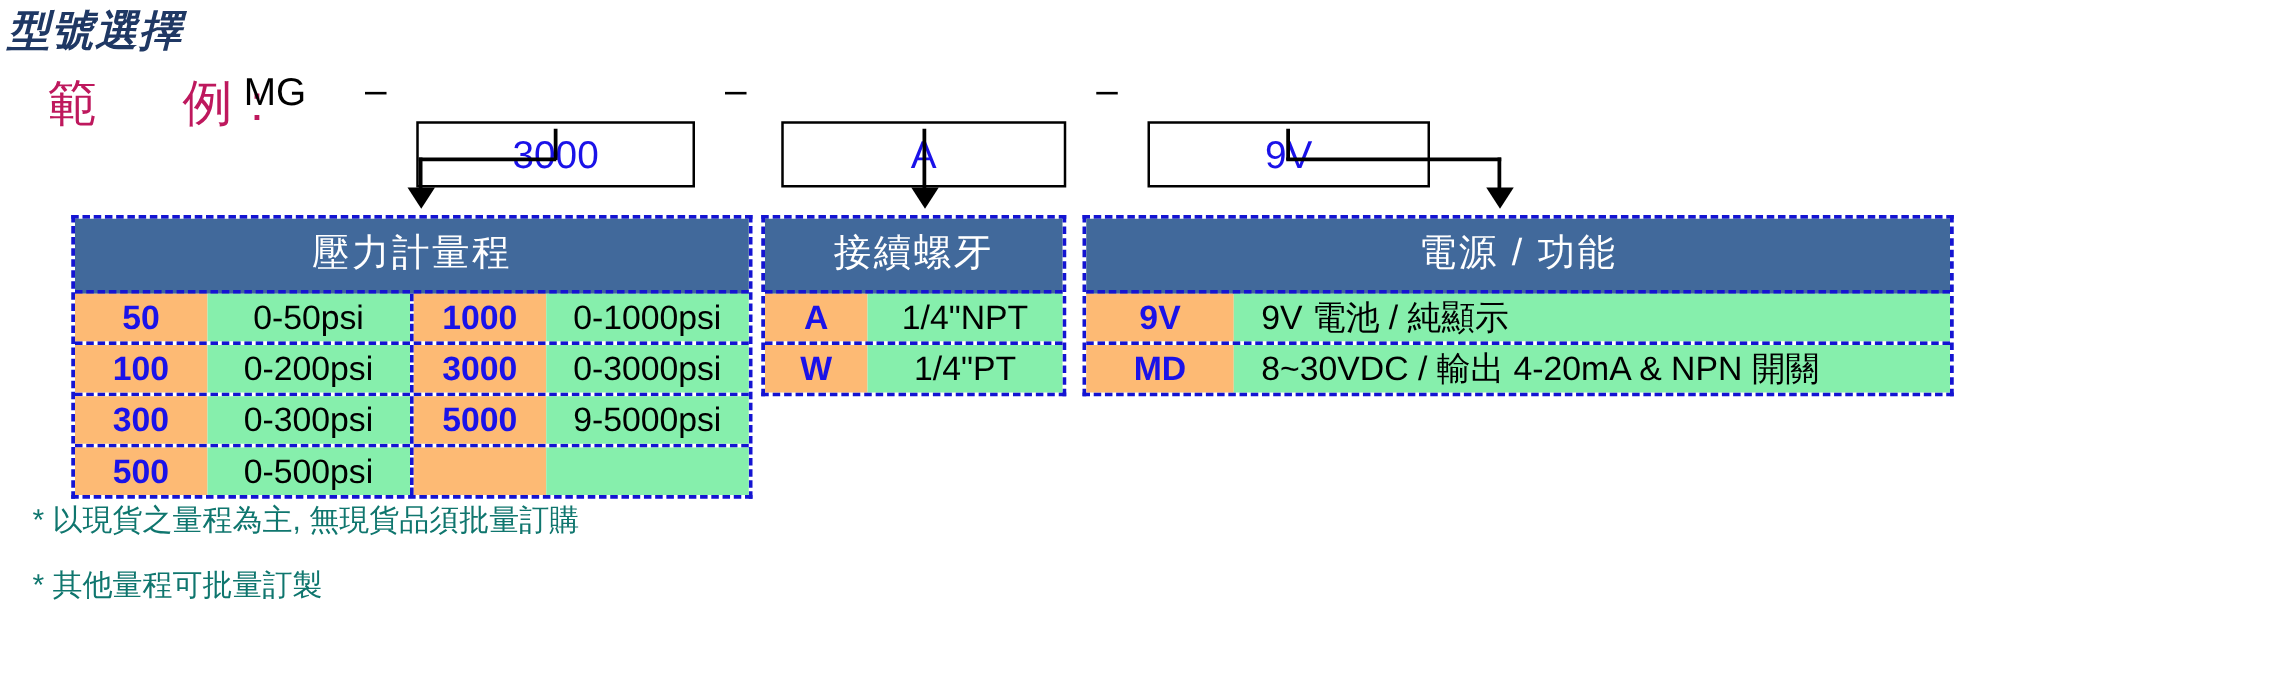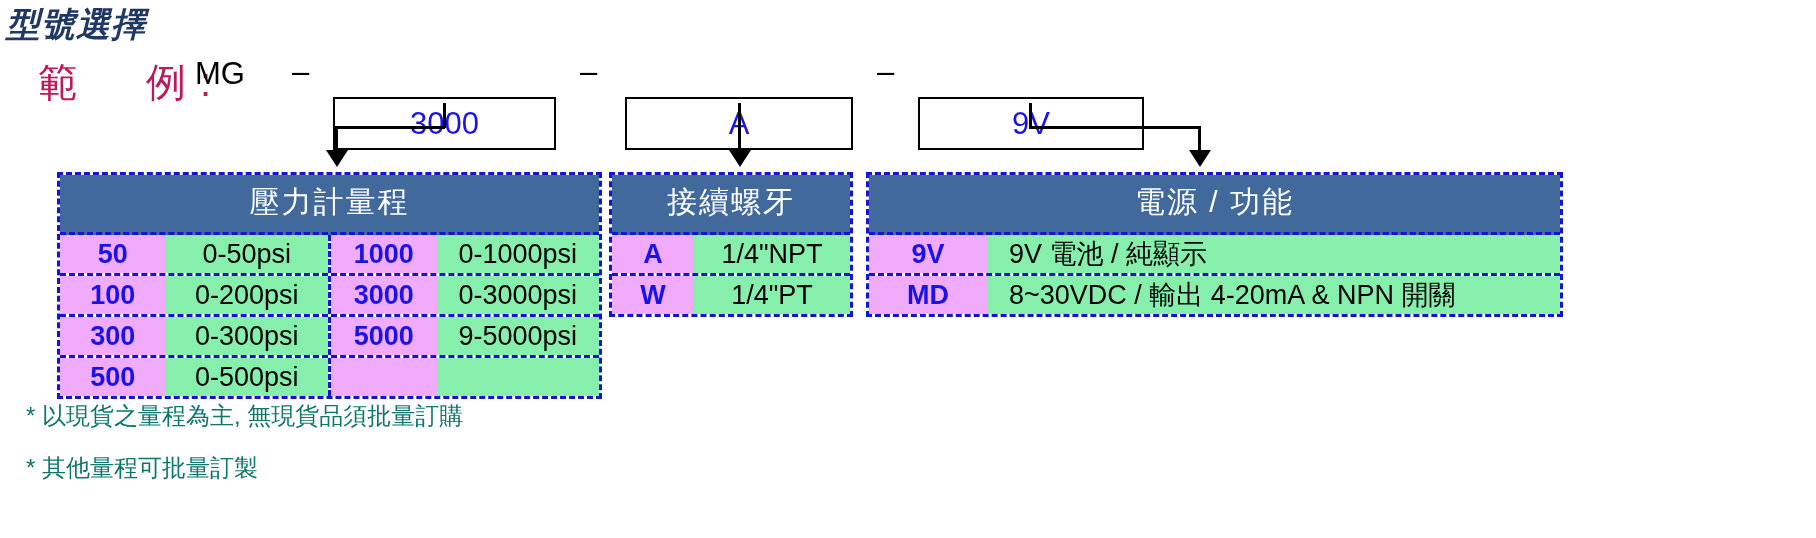--- a/index.html
+++ b/index.html
@@ -112,21 +112,21 @@
   .tbl-body {
     display: block;
   }
   .trow {
     display: flex;
     border-bottom: 3px dashed #1414D2;
   }
   .trow.last { border-bottom: none; }
 
   .cell-code {
-    background: #f0abfc;
+    background: #fdba74;
     color: #1A12E8;
     font-weight: bold;
     font-size: 27px;
     display: flex;
     align-items: center;
     justify-content: center;
     box-sizing: border-box;
     height: 38px;
   }
   .cell-desc {

